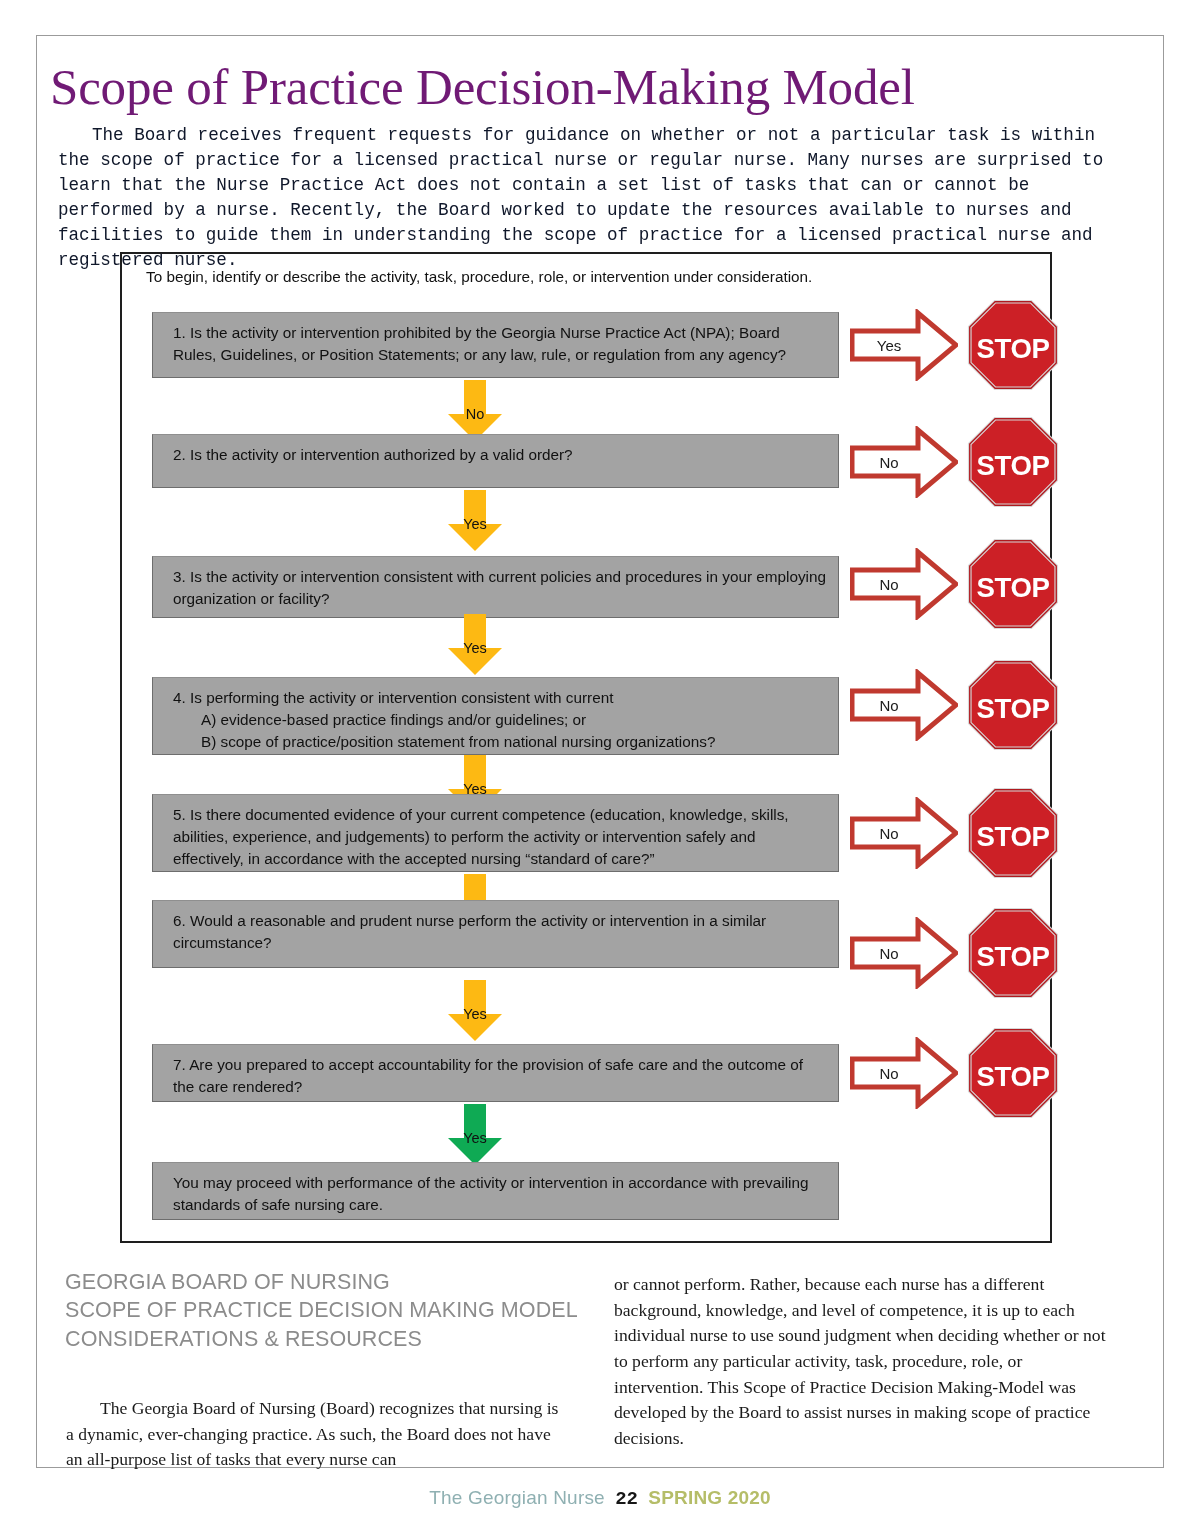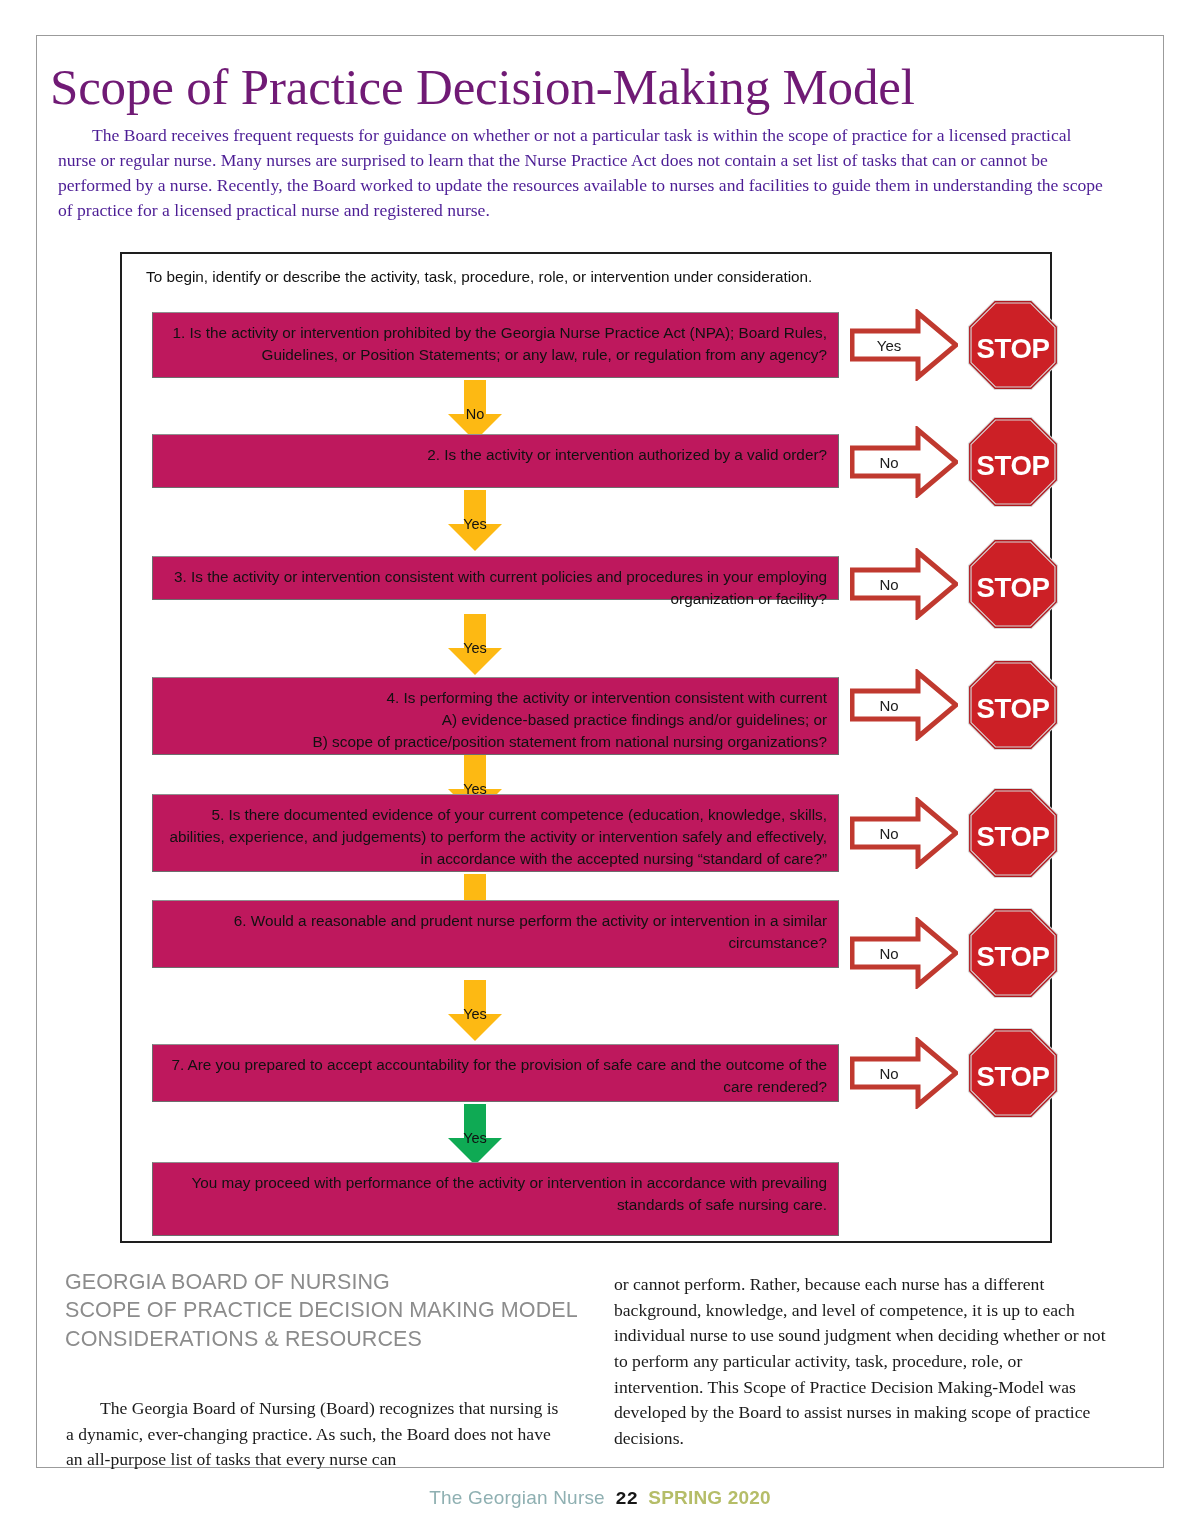--- a/index.html
+++ b/index.html
@@ -39,24 +39,24 @@
     letter-spacing: -0.2px;
     white-space: nowrap;
   }
 
   
   .intro {
     position: absolute;
     left: 58px;
     top: 123px;
     width: 1048px;
-    font-family: Liberation Serif, serif;
+    font-family: Liberation Mono, monospace;
     font-size: 17.6px;
     line-height: 1.42;
-    color: #4c1d95;
+    color: #0f172a;
     text-indent: 34px;
     text-align: left;
   }
 
   
   .flow-box {
     position: absolute;
     left: 120px;
     top: 252px;
     width: 932px;
@@ -81,26 +81,25 @@
     width: 100%;
   }
 
   .qbox {
     position: absolute;
     left: 30px;
     width: 687px;
     border: 1.2px solid #6d6d6d;
     border-top-color: #8f8f8f;
     box-sizing: border-box;
-    background: #be185d;
-    padding: 9px 11px 9px 1px;
+    background: #a3a3a3;
+    padding: 9px 11px 9px 20px;
     font-size: 15.3px;
     line-height: 1.45;
     color: #111;
-    text-align: right;
   }
   .qbox .sub {
     display: block;
     padding-left: 28px;
   }
 
   
   .red-arrow {
     position: absolute;
     left: 728px;
@@ -256,21 +255,21 @@
     </div>
     <div class="down-arrow" style="top:236px;">
       <svg viewBox="0 0 56 62" xmlns="http://www.w3.org/2000/svg" aria-hidden="true">
         <polygon points="17,0 39,0 39,34 55,34 28,61 1,34 17,34" fill="#fdb913"></polygon>
       </svg>
       <div class="da-label">Yes</div>
     </div>
   </div>
 
   <div class="row">
-    <div class="qbox" style="top:302px;height:44px;">
+    <div class="qbox" style="top:302px;height:62px;">
       <span>3.  Is the activity or intervention consistent with current policies and procedures in your employing organization or facility?</span>
     </div>
     <div class="red-arrow" style="top:294px;">
       <svg viewBox="0 0 108 72" xmlns="http://www.w3.org/2000/svg" aria-hidden="true">
         <polygon points="2,22 68,22 68,4 106,36 68,68 68,50 2,50" fill="#ffffff" stroke="#c0392f" stroke-width="5" stroke-linejoin="miter"></polygon>
       </svg>
       <div class="ra-label">No</div>
     </div>
     <div class="stop-sign" style="top:284px;">
       <svg viewBox="0 0 100 100" xmlns="http://www.w3.org/2000/svg" aria-hidden="true">
@@ -382,21 +381,21 @@
       </svg>
     </div>
     <div class="down-arrow" style="top:850px;">
       <svg viewBox="0 0 56 62" xmlns="http://www.w3.org/2000/svg" aria-hidden="true">
         <polygon points="17,0 39,0 39,34 55,34 28,61 1,34 17,34" fill="#0faa54"></polygon>
       </svg>
       <div class="da-label">Yes</div>
     </div>
   </div>
 
-  <div class="qbox" style="top:908px;height:74px;">
+  <div class="qbox" style="top:908px;height:58px;">
     <span>You may proceed with performance of the activity or intervention in accordance with prevailing standards of safe nursing care.</span>
   </div>
 </div>
 
 <div class="col-head">
   <div>GEORGIA BOARD OF NURSING</div>
   <div>SCOPE OF PRACTICE DECISION MAKING MODEL</div>
   <div>CONSIDERATIONS &amp; RESOURCES</div>
 </div>
 

